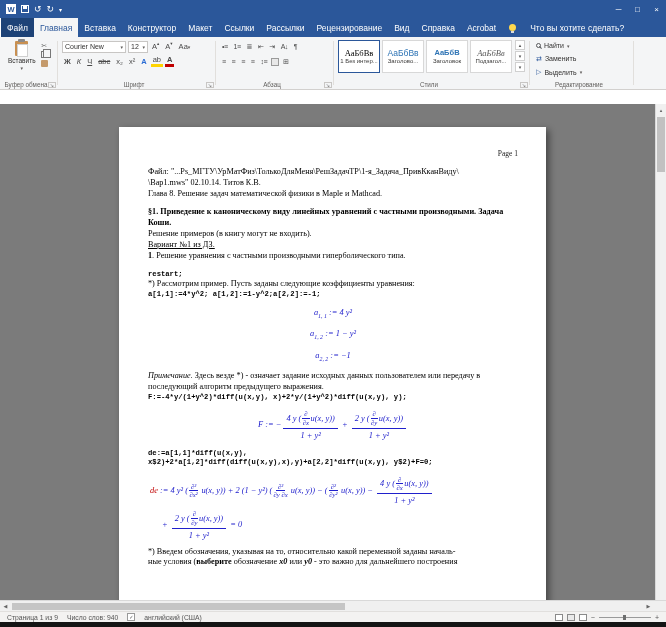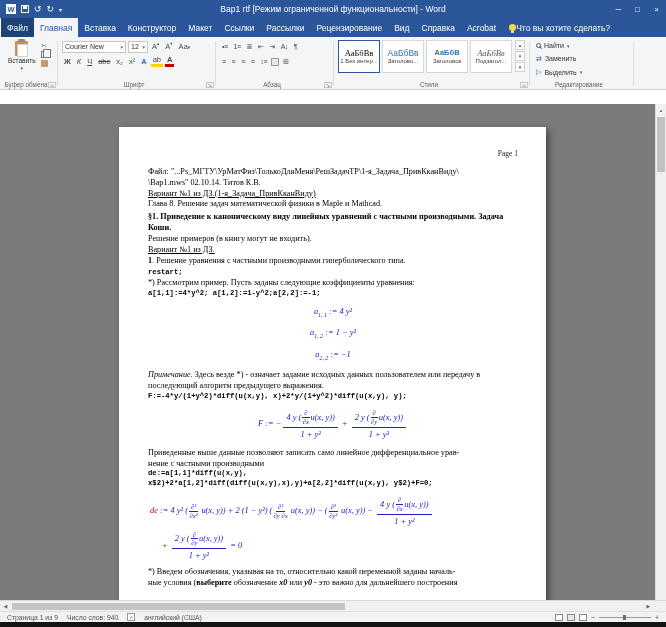--- a/index.html
+++ b/index.html
@@ -19,21 +19,21 @@
   .wtitle { position:absolute; left:50%; transform:translateX(-50%); white-space:nowrap; }
   .wincontrols { margin-left:auto; display:flex; }
   .winbtn { width:19px; height:18px; display:flex; align-items:center; justify-content:center; font-size:8px; }
 
   
   .tabsrow { position:absolute; top:18px; left:1px; right:0; height:19px; background:#2b579a; color:#fff;
              display:flex; align-items:stretch; font-size:8.5px; }
   .tab { padding:0 6px; display:flex; align-items:center; white-space:nowrap; }
   .tab.file { background:#1e4377; }
   .tab.active { background:#f4f5f6; color:#2b579a; }
-  .tellme { display:flex; align-items:center; gap:0; padding:0 7px; white-space:nowrap; }
+  .tellme { display:flex; align-items:center; gap:14px; padding:0 7px; white-space:nowrap; }
   .bulb { width:7px; height:7px; border-radius:50%; background:#ffd84d; display:inline-block; position:relative; }
   .bulb::after { content:""; position:absolute; left:2px; bottom:-2px; width:3px; height:2px; background:#dcdcdc; }
 
   
   .ribbon { position:absolute; top:37px; left:0; right:0; height:53px; background:#f4f5f6;
             border-bottom:1px solid #d2d0ce; display:flex; }
   .rgroup { position:relative; height:100%; padding:3px 3px 11px 4px; display:flex; flex-direction:column; gap:2px; }
   .rgroup::after { content:""; position:absolute; right:0; top:4px; bottom:4px; width:1px; background:#e1dfdc; }
   .glabel { position:absolute; bottom:1px; left:0; right:6px; text-align:center; font-size:6.3px; color:#605e5c; }
   .glaunch { position:absolute; bottom:1px; right:2px; font-size:5px; color:#7a7a7a; border:1px solid #c8c6c4;
@@ -83,21 +83,21 @@
   .rspacer { flex:1; }
 
   
   .docarea { position:absolute; top:104px; left:0; right:0; height:510px; background:#7b7b7b; overflow:hidden; }
   .page { position:absolute; left:119px; top:23px; width:427px; height:640px; background:#fff;
           box-shadow:3px 3px 7px rgba(0,0,0,0.45); padding:22px 28px 0 29px; }
   .serif { font-family:"Liberation Serif","DejaVu Serif",serif; font-size:8.2px; line-height:1.32; color:#000; }
   .pagenum { text-align:right; font-size:7.5px; margin-bottom:8px; color:#222; }
   .mono { font-family:"Liberation Mono","DejaVu Sans Mono",monospace; font-size:7.2px; font-weight:bold; line-height:1.3; color:#000; }
   .b { font-weight:bold; } .ul { text-decoration:underline; } .it { font-style:italic;margin-top:36px; }
-  .mt2{margin-top:2px;} .mt4{margin-top:4px;}
+  .mt2{margin-top:8px;} .mt4{margin-top:4px;}
   .math { color:#2020cc; font-family:"Liberation Serif","DejaVu Serif",serif; font-style:italic; font-size:8.4px; }
   .mcenter { text-align:center; margin:8px 0; }
   .mleft { text-align:left; margin:8px 0 4px 2px; white-space:nowrap; }
   .mleft2 { text-align:left; margin:2px 0 6px 14px; white-space:nowrap; }
   .mred { color:#c00000; }
   .frac { display:inline-flex; flex-direction:column; align-items:center; vertical-align:middle; margin:0 2px; }
   .frac > .top { display:inline-flex; align-items:center; border-bottom:1px solid currentColor; padding:0 3px 1px; }
   .frac > .bot { padding-top:1px; }
   .dfrac { display:inline-flex; flex-direction:column; align-items:center; vertical-align:middle; font-size:0.8em; margin:0 1px; }
   .dfrac .dtop { border-bottom:1px solid currentColor; padding:0 2px; line-height:1.15; }
@@ -131,21 +131,20 @@
 <body>
 
 <div class="titlebar">
   <div class="qat">
     <span class="wlogo">W</span>
     <span class="saveico"></span>
     <span class="qicon">↺</span>
     <span class="qicon">↻</span>
     <span class="qdd">▾</span>
   </div>
-  <span class="wtitle">Вар1 rtf [Режим ограниченной функциональности] - Word</span>
   <div class="wincontrols">
     <span class="winbtn">─</span>
     <span class="winbtn">□</span>
     <span class="winbtn">×</span>
   </div>
 </div>
 
 <div class="tabsrow">
   <span class="tab file">Файл</span>
   <span class="tab active">Главная</span>
@@ -295,21 +294,20 @@
 
 <div class="docarea">
   <div class="page">
     <div class="serif pagenum">Page 1</div>
     <div class="serif">
 
       <div>
         <span>Файл: "...Ps_МГТУ\УрМатФиз\ТолькоДляМеня\РешЗадачТР\1-я_Задача_ПривКканВиду\</span><br>
         <span>\Вар1.mws" 02.10.14. Титов К.В.</span>
       </div>
-      <div class="ul">Вариант №1 из ДЗ.(1-я_Задача_ПривКканВиду)</div>
       <div>Глава 8. Решение задач математической физики в Maple и Mathcad.</div>
       <div class="b mt2">§1. Приведение к каноническому виду линейных уравнений с частными производными. Задача Коши.</div>
       <div>Решение примеров (в книгу могут не входить).</div>
       <div class="ul">Вариант №1 из ДЗ.</div>
       <div>
         <span class="b">1</span><span>. Решение уравнения с частными производными гиперболического типа.</span>
       </div>
       <div class="mono mt2">restart;</div>
       <div>*) Рассмотрим пример. Пусть заданы следующие коэффициенты уравнения:</div>
       <div class="mono">a[1,1]:=4*y^2; a[1,2]:=1-y^2;a[2,2]:=-1;</div>
@@ -346,24 +344,20 @@
               <span class="dfrac">
                 <span class="dtop">∂</span>
                 <span class="dbot">∂y</span>
               </span>
               <span> u(x, y))</span>
             </span>
             <span class="bot">1 + y²</span>
           </span>
       </div>
 
-      <div class="mt2">
-        <span>Приведенные выше данные позволяют записать само линейное дифференциальное урав-</span><br>
-        <span>нение с частными производными</span>
-      </div>
       <div class="mono">
         <span>de:=a[1,1]*diff(u(x,y),</span><br>
         <span>x$2)+2*a[1,2]*diff(diff(u(x,y),x),y)+a[2,2]*diff(u(x,y), y$2)+F=0;</span>
       </div>
 
       <div class="math mleft">
         <span class="mred">de</span><span> := </span><span>4 y² (</span><span class="dfrac">
             <span class="dtop">∂²</span>
             <span class="dbot">∂x²</span>
           </span><span> u(x, y))</span><span> + 2 (1 − y²) (</span><span class="dfrac">

